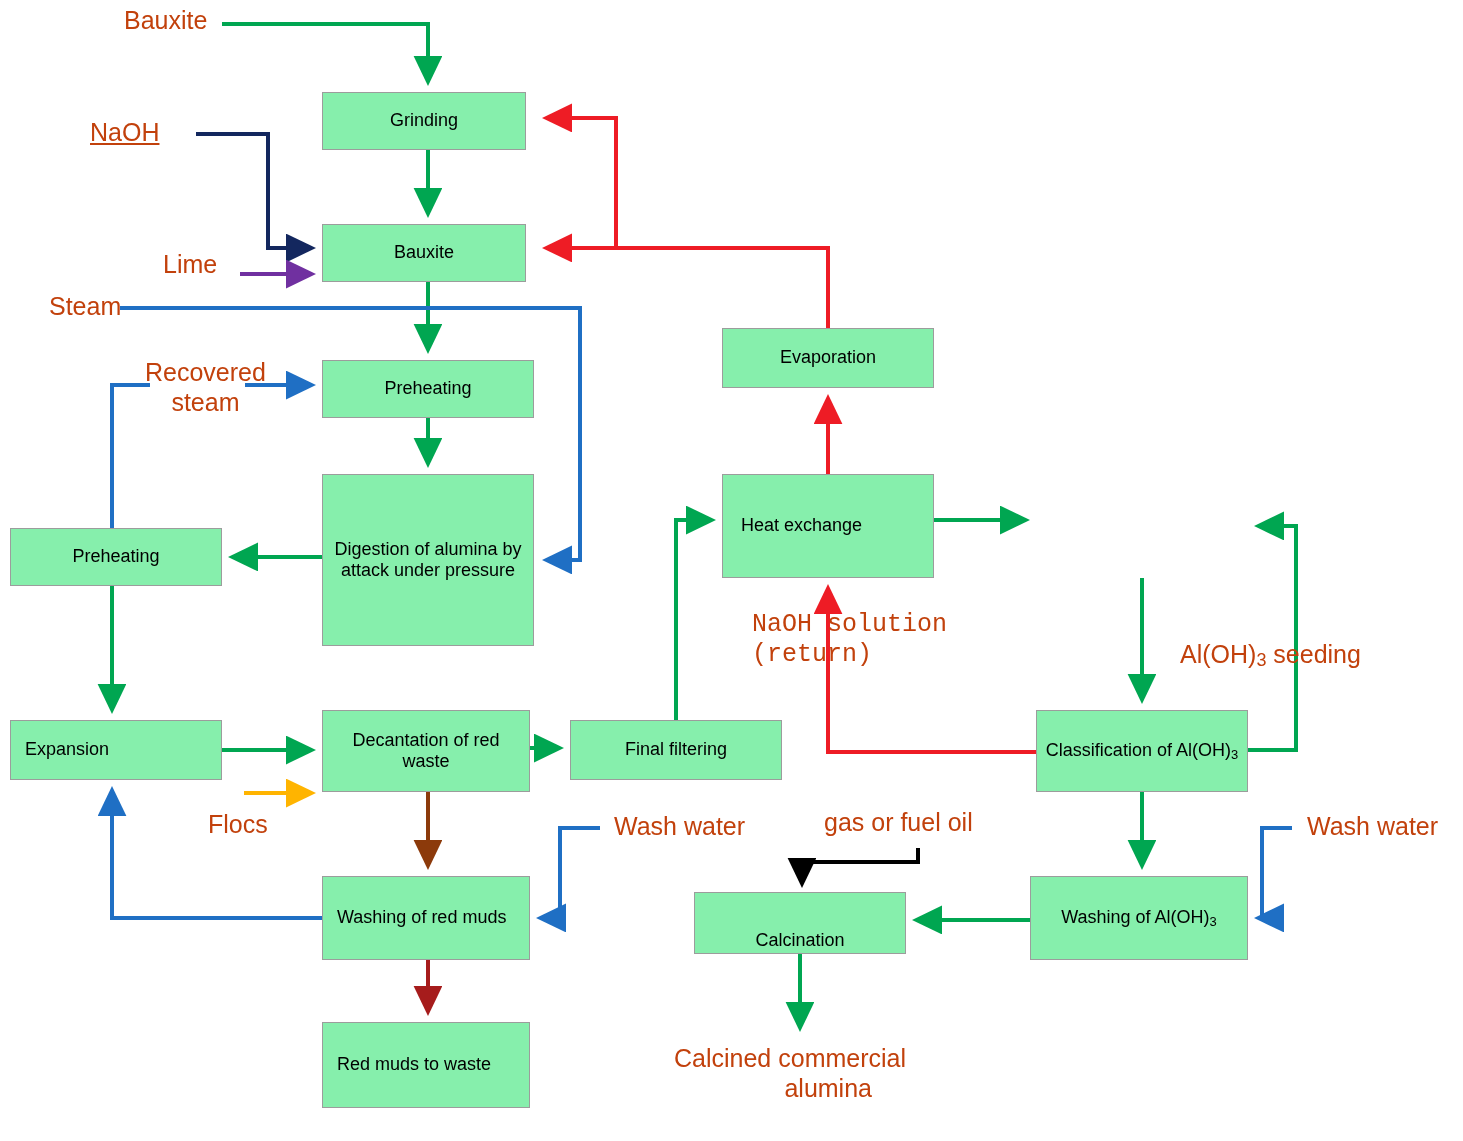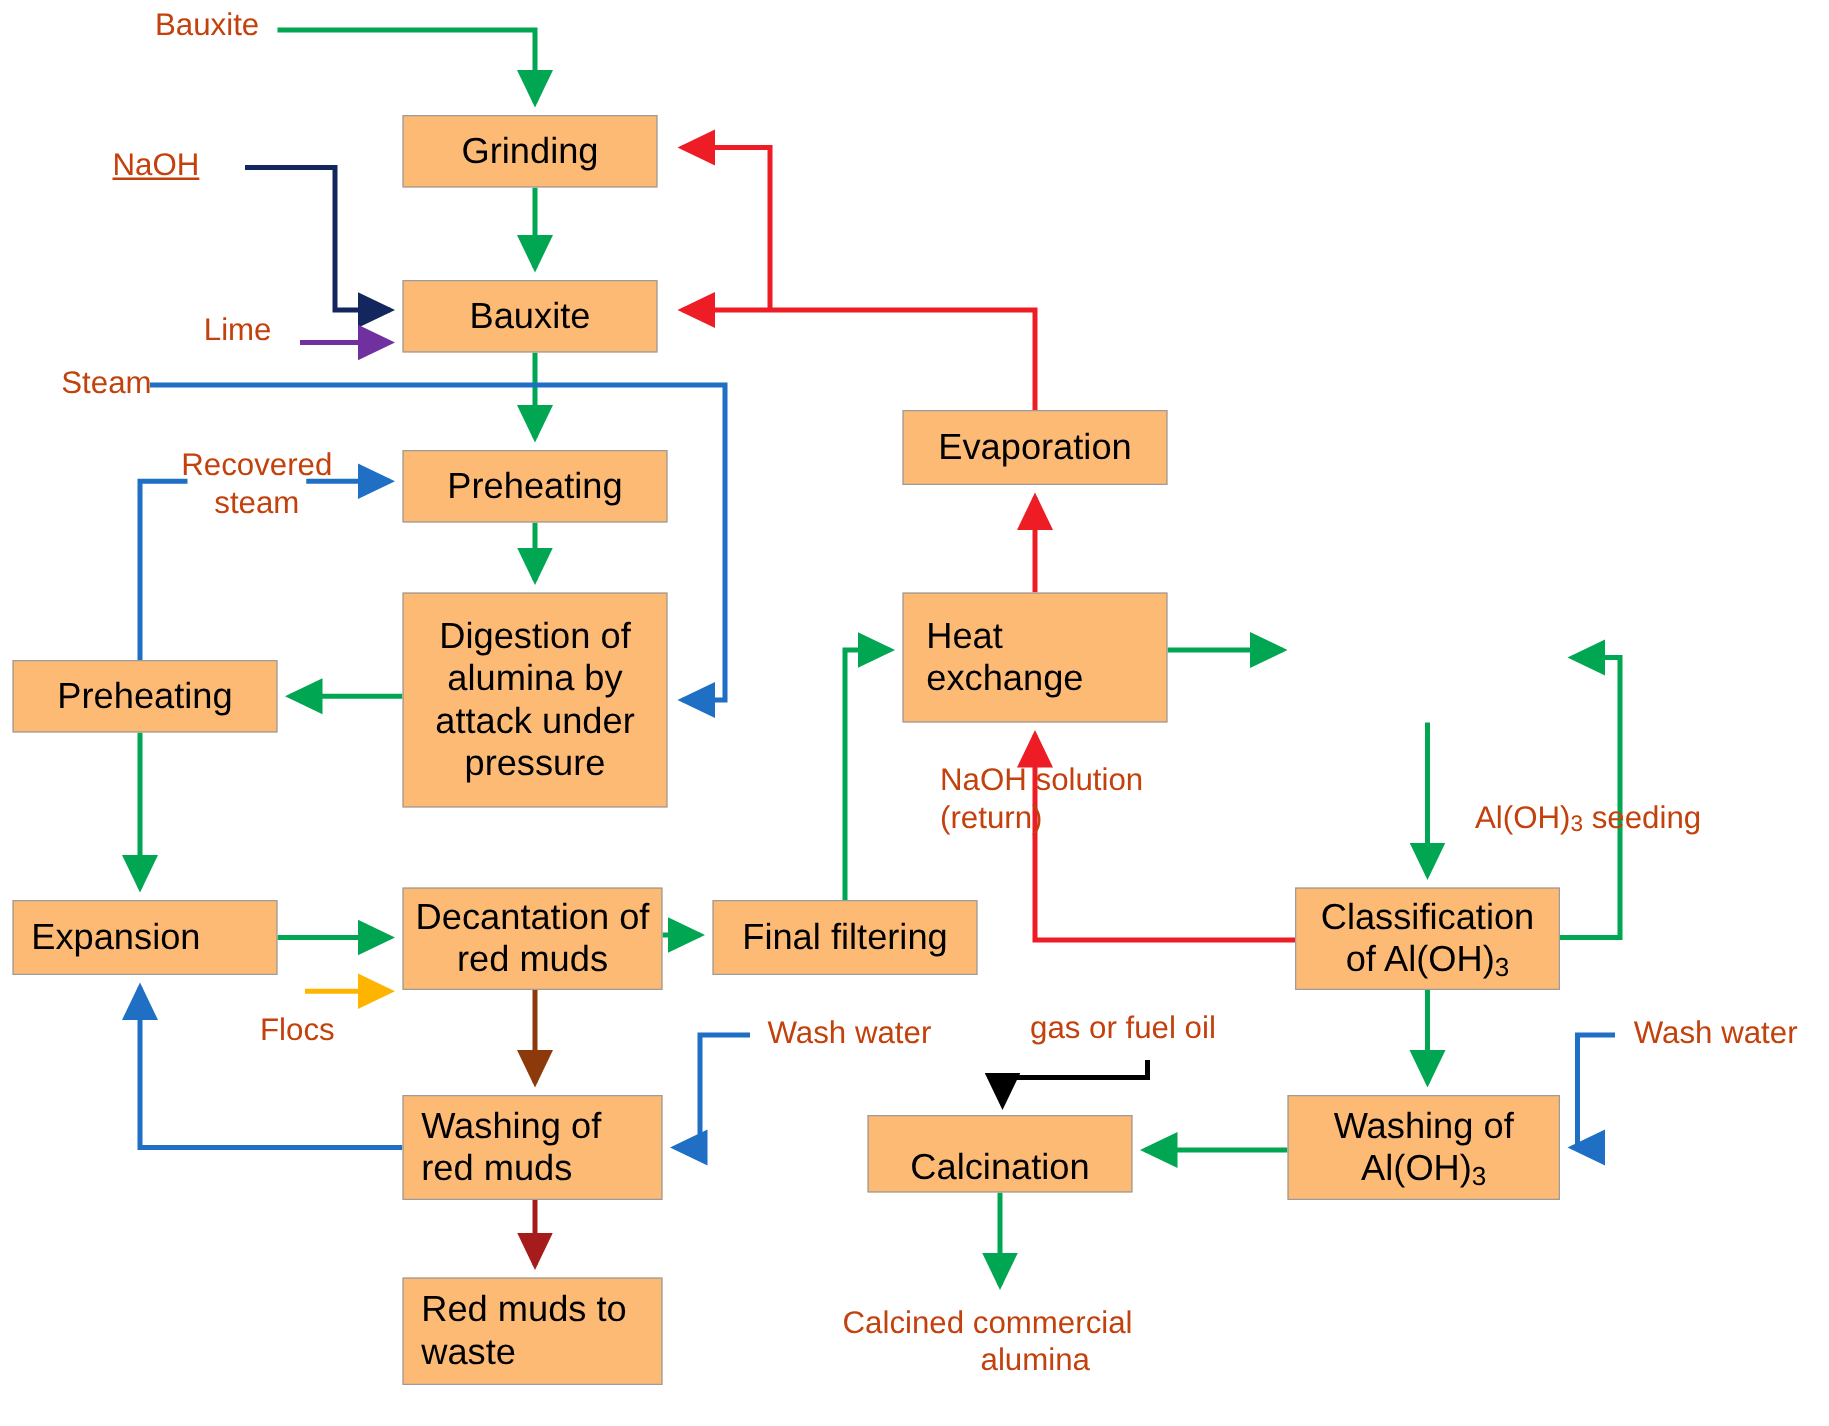--- a/index.html
+++ b/index.html
@@ -20,27 +20,27 @@
     left: 0;
     top: 0;
     width: 1463px;
     height: 1141px;
     pointer-events: none;
   }
   .node {
     position: absolute;
     box-sizing: border-box;
     border: 1.5px solid #9c9c9c;
-    background: #fdba74;
+    background: #86efac;
     color: #000000;
     display: flex;
     align-items: center;
     justify-content: center;
     text-align: center;
-    font-size: 29px;
+    font-size: 18px;
     line-height: 1.18;
     padding: 2px 6px;
     z-index: 2;
   }
   .label {
     position: absolute;
     color: #c2410c;
     font-size: 25px;
     line-height: 1.18;
     white-space: pre;
@@ -170,21 +170,21 @@
   <div class="node" style="left:322px;top:474px;width:212px;height:172px;">
       <span>Digestion of alumina by attack under pressure</span>
     </div>
   <div class="node" style="left:10px;top:528px;width:212px;height:58px;">
       <span>Preheating</span>
     </div>
   <div class="node" style="left:10px;top:720px;width:212px;height:60px;justify-content:flex-start;padding-left:14px;">
       <span>Expansion</span>
     </div>
   <div class="node" style="left:322px;top:710px;width:208px;height:82px;">
-      <span>Decantation of red muds</span>
+      <span>Decantation of red waste</span>
     </div>
   <div class="node" style="left:570px;top:720px;width:212px;height:60px;">
       <span>Final filtering</span>
     </div>
   <div class="node" style="left:322px;top:876px;width:208px;height:84px;justify-content:flex-start;padding-left:14px;text-align:left;">
       <span>Washing of red muds</span>
     </div>
   <div class="node" style="left:322px;top:1022px;width:208px;height:86px;justify-content:flex-start;padding-left:14px;text-align:left;">
       <span>Red muds to waste</span>
     </div>
@@ -203,21 +203,21 @@
   <div class="node" style="left:694px;top:892px;width:212px;height:62px;align-items:flex-end;">
       <span>Calcination</span>
     </div>
 
   <div class="label" style="left:124px;top:6px;">Bauxite</div>
   <div class="label" style="left:90px;top:118px;text-decoration:underline;">NaOH</div>
   <div class="label" style="left:163px;top:250px;">Lime</div>
   <div class="label" style="left:49px;top:292px;">Steam</div>
   <div class="label center" style="left:145px;top:358px;">Recovered
 steam</div>
-  <div class="label" style="left:752px;top:610px;">NaOH solution
+  <div class="label" style="left:752px;top:610px;font-family:Liberation Mono, monospace;">NaOH solution
 (return)</div>
   <div class="label" style="left:1180px;top:640px;">Al(OH)<sub>3</sub> seeding</div>
   <div class="label" style="left:208px;top:810px;">Flocs</div>
   <div class="label" style="left:614px;top:812px;">Wash water</div>
   <div class="label" style="left:824px;top:808px;">gas or fuel oil</div>
   <div class="label" style="left:1307px;top:812px;">Wash water</div>
   <div class="label center" style="left:674px;top:1044px;">Calcined commercial
            alumina</div>
 
 </div>

